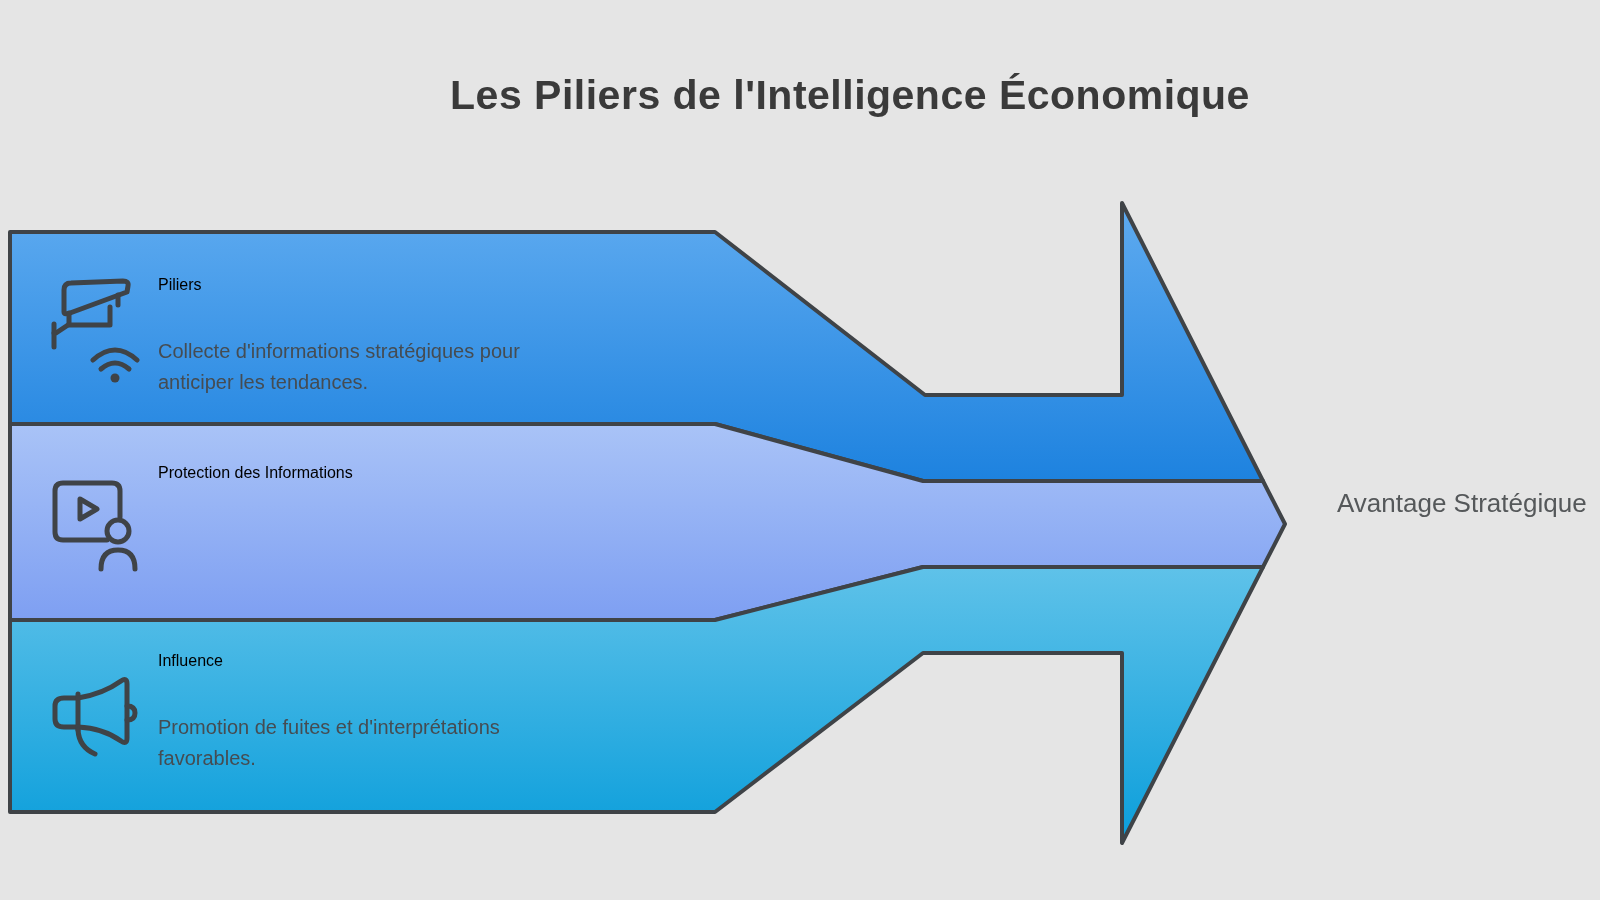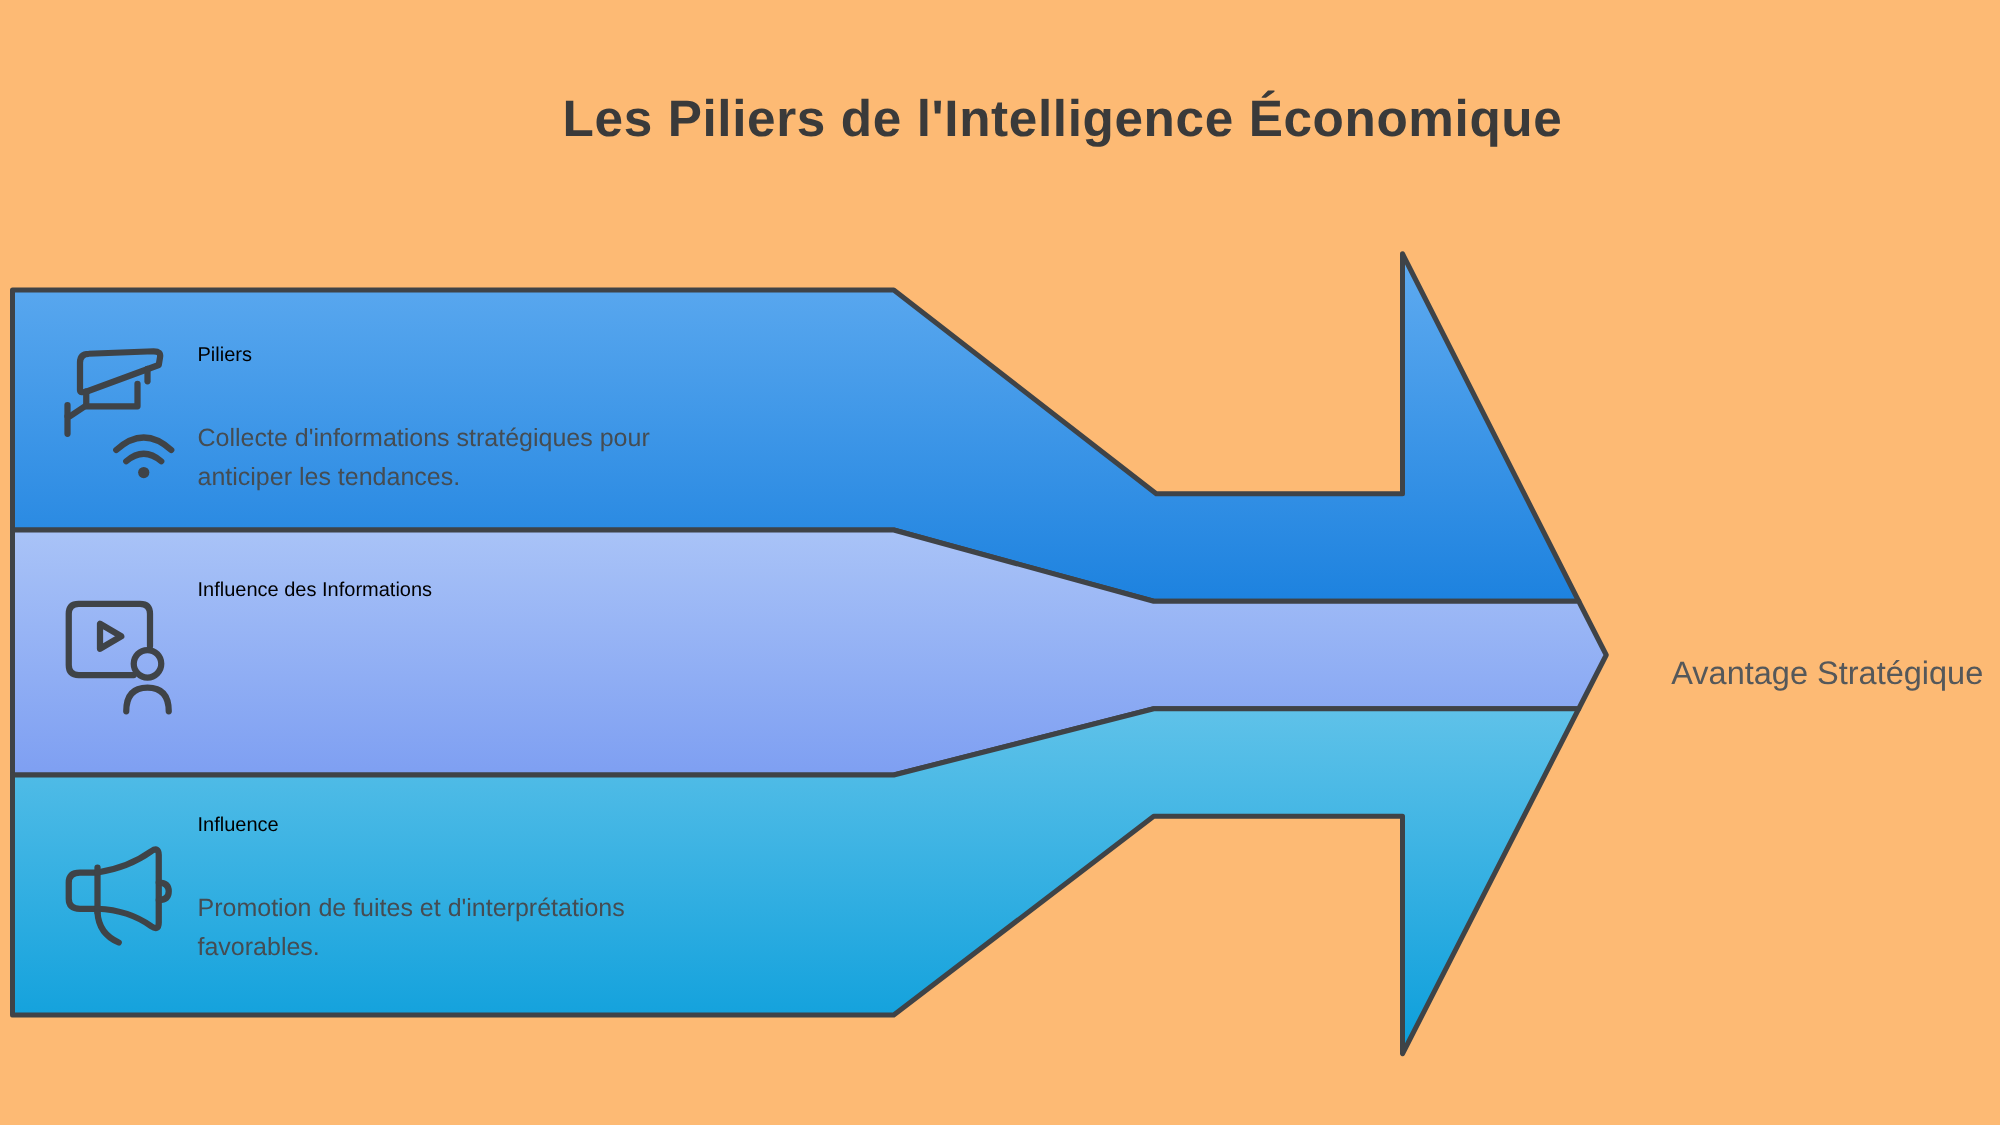--- a/index.html
+++ b/index.html
@@ -1,33 +1,33 @@
 <!DOCTYPE html>
 <html><head>
 <meta charset="utf-8">
 <style>
   html,body { margin:0; padding:0; background:#ffffff; }
   .canvas {
     position:relative; width:1600px; height:900px; overflow:hidden;
-    background:#fdba74;
+    background:#e5e5e5;
     font-family:"Liberation Sans", sans-serif;
   }
   .title {
     position:absolute; top:72px; left:100px; width:1500px;
     text-align:center; font-size:41px; font-weight:bold; color:#3a3a3a;
     letter-spacing:0.5px;
   }
   .shapes { position:absolute; left:0; top:0; }
   .pillar-text { position:absolute; left:158px; width:520px; }
   .pillar-desc {
     position:absolute; left:158px; width:520px;
     font-size:20px; color:#454c52; line-height:31px; white-space:pre-line;
   }
   .outcome {
-    position:absolute; left:1337px; top:523px;
+    position:absolute; left:1337px; top:488px;
     font-size:26px; color:#55585a;
   }
   .icon { position:absolute; color:#3f4347; }
 </style>
 </head>
 <body>
 
 <div class="canvas">
 
   <div class="title">Les Piliers de l'Intelligence Économique</div>
@@ -69,21 +69,21 @@
 anticiper les tendances.</div>
 
   <svg class="icon" style="left:45px; top:475px;" width="100" height="110" viewBox="0 0 100 110">
     <g fill="none" stroke="currentColor" stroke-width="5" stroke-linecap="round" stroke-linejoin="round">
       <path d="M62,65 L18,65 Q10,65 10,57 L10,16 Q10,8 18,8 L67,8 Q75,8 75,16 L75,42"></path>
       <path d="M35,24 L35,44 L52,34 Z"></path>
       <circle cx="73" cy="56" r="11"></circle>
       <path d="M56,94 Q56,75 73,75 Q90,75 90,94"></path>
     </g>
   </svg>
-  <div class="pillar-text" style="top:464px;">Influence des Informations</div>
+  <div class="pillar-text" style="top:464px;">Protection des Informations</div>
 
   <svg class="icon" style="left:45px; top:670px;" width="100" height="100" viewBox="0 0 100 100">
     <g fill="none" stroke="currentColor" stroke-width="5" stroke-linecap="round" stroke-linejoin="round">
       <path d="M33,28 L19,28 Q10,28 10,36 L10,49 Q10,57 19,57 L33,57"></path>
       <path d="M33,24 L33,60"></path>
       <path d="M33,28 Q58,24 76,11 Q82,7 82,14 L82,68 Q82,75 76,71 Q58,58 33,57"></path>
       <path d="M82,36 Q90,36 90,43 Q90,50 82,50"></path>
       <path d="M33,60 Q34,77 50,84"></path>
     </g>
   </svg>

